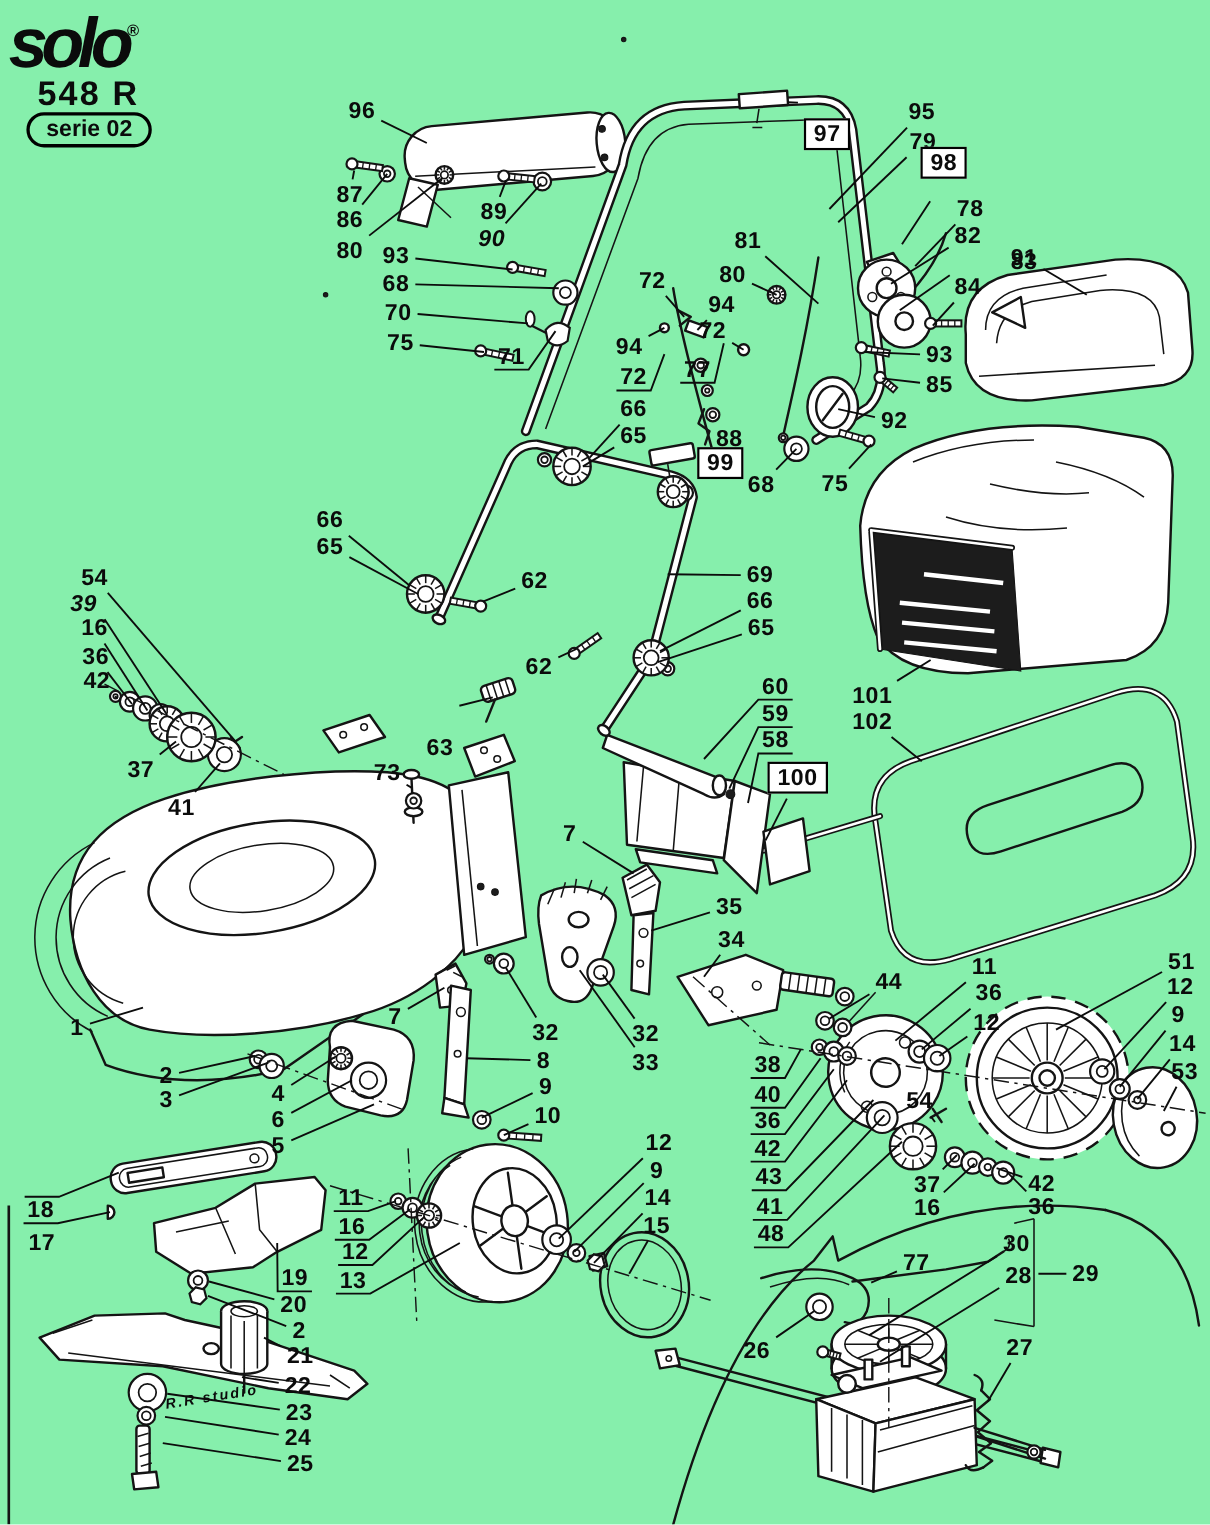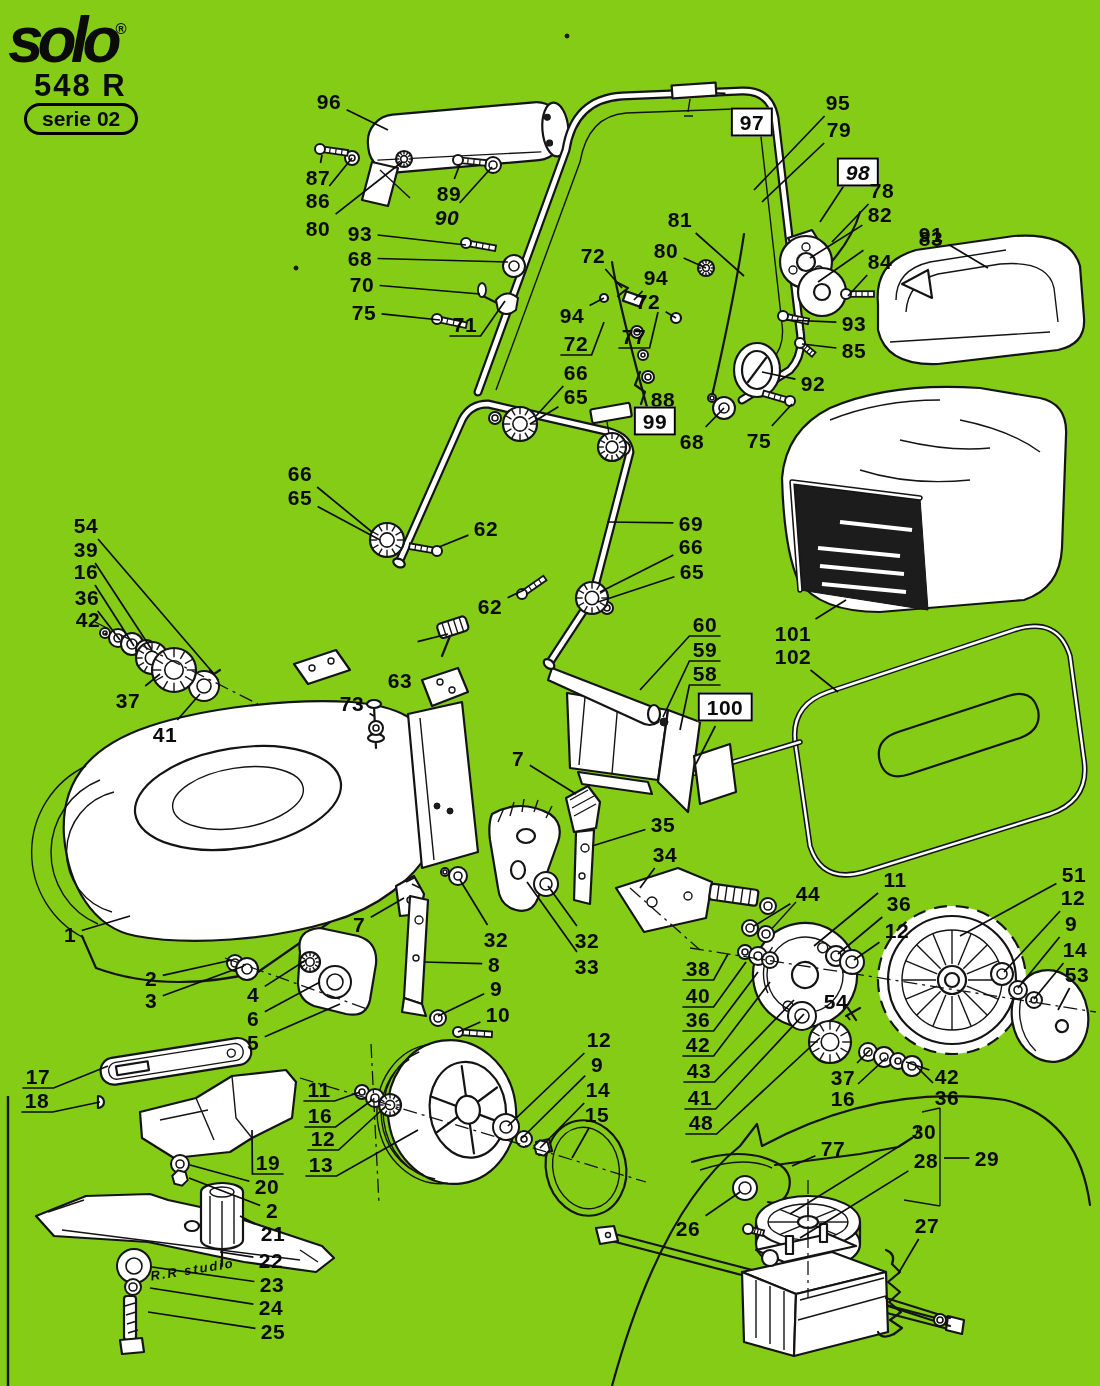--- a/index.html
+++ b/index.html
@@ -1,16 +1,16 @@
 <!DOCTYPE html>
 <html><head>
 <meta charset="utf-8">
 <style>
   html,body{margin:0;padding:0;background:#ffffff;}
-  .stage{position:relative;width:1100px;height:1386px;background:#84cc16;overflow:hidden;
+  .stage{position:relative;width:1100px;height:1386px;background:#86efac;overflow:hidden;
          font-family:"Liberation Sans",sans-serif;color:#0b0b0b;}
   svg.art{position:absolute;left:0;top:0;width:1100px;height:1386px;}
   .ln{stroke:#141414;stroke-width:2.2;fill:none;stroke-linecap:round;stroke-linejoin:round;}
   .lnf{stroke:#141414;stroke-width:2.2;fill:#ffffff;stroke-linejoin:round;}
   .thin{stroke:#141414;stroke-width:1.4;fill:none;}
   .dk{fill:#1c1c1c;stroke:#141414;}
   .to{stroke:#141414;stroke-width:9;fill:none;stroke-linecap:round;stroke-linejoin:round;}
   .ti{stroke:#ffffff;stroke-width:4.6;fill:none;stroke-linecap:round;stroke-linejoin:round;}
   .fo{stroke:#141414;stroke-width:5.5;fill:none;stroke-linecap:round;stroke-linejoin:round;}
   .fi{stroke:#ffffff;stroke-width:2.4;fill:none;stroke-linecap:round;stroke-linejoin:round;}
@@ -796,21 +796,21 @@
     <div class="co" style="left: 449px; top: 193px;">89</div>
     <div class="co" style="left: 447px; top: 217px; font-style: italic;">90</div>
     <div class="co" style="left: 360px; top: 233px;">93</div>
     <div class="co" style="left: 360px; top: 258px;">68</div>
     <div class="co" style="left: 362px; top: 284px;">70</div>
     <div class="co" style="left: 364px; top: 312px;">75</div>
     <div class="co" style="left: 465px; top: 324px;">71</div>
     <div class="co box" style="left: 752px; top: 110px; margin-top: 12px;">97</div>
     <div class="co" style="left: 838px; top: 102px;">95</div>
     <div class="co" style="left: 839px; top: 129px;">79</div>
-    <div class="co box" style="left: 858px; top: 172px; font-style: italic;">98</div>
+    <div class="co box" style="left: 858px; top: 148px;">98</div>
     <div class="co" style="left: 882px; top: 190px;">78</div>
     <div class="co" style="left: 880px; top: 214px;">82</div>
     <div class="co" style="left: 931px; top: 238px;">83</div>
     <div class="co" style="left: 880px; top: 261px;">84</div>
     <div class="co" style="left: 931px; top: 234px;">91</div>
     <div class="co" style="left: 593px; top: 255px;">72</div>
     <div class="co" style="left: 666px; top: 250px;">80</div>
     <div class="co" style="left: 680px; top: 219px;">81</div>
     <div class="co" style="left: 656px; top: 277px;">94</div>
     <div class="co" style="left: 648px; top: 301px;">72</div>
@@ -828,21 +828,21 @@
     <div class="co" style="left: 759px; top: 440px;">75</div>
     <div class="co" style="left: 300px; top: 473px;">66</div>
     <div class="co" style="left: 300px; top: 497px;">65</div>
     <div class="co" style="left: 486px; top: 528px;">62</div>
     <div class="co" style="left: 691px; top: 523px;">69</div>
     <div class="co" style="left: 691px; top: 546px;">66</div>
     <div class="co" style="left: 692px; top: 571px;">65</div>
     <div class="co" style="left: 490px; top: 606px;">62</div>
     <div class="co" style="left: 400px; top: 646px; margin-top: 34px;">63</div>
     <div class="co" style="left: 86px; top: 525px;">54</div>
-    <div class="co" style="left: 86px; top: 549px;">39</div>
+    <div class="co" style="left: 76px; top: 549px; font-style: italic;">39</div>
     <div class="co" style="left: 86px; top: 571px;">16</div>
     <div class="co" style="left: 87px; top: 597px;">36</div>
     <div class="co" style="left: 88px; top: 619px;">42</div>
     <div class="co" style="left: 128px; top: 700px;">37</div>
     <div class="co" style="left: 165px; top: 734px;">41</div>
     <div class="co" style="left: 352px; top: 703px;">73</div>
     <div class="co" style="left: 705px; top: 624px;">60</div>
     <div class="co" style="left: 705px; top: 649px;">59</div>
     <div class="co" style="left: 705px; top: 673px;">58</div>
     <div class="co box" style="left: 725px; top: 707px;">100</div>
@@ -878,21 +878,21 @@
     <div class="co" style="left: 698px; top: 1019px;">36</div>
     <div class="co" style="left: 698px; top: 1044px;">42</div>
     <div class="co" style="left: 699px; top: 1070px;">43</div>
     <div class="co" style="left: 700px; top: 1097px;">41</div>
     <div class="co" style="left: 701px; top: 1122px;">48</div>
     <div class="co" style="left: 836px; top: 1001px;">54</div>
     <div class="co" style="left: 843px; top: 1077px;">37</div>
     <div class="co" style="left: 843px; top: 1098px;">16</div>
     <div class="co" style="left: 947px; top: 1076px;">42</div>
     <div class="co" style="left: 947px; top: 1097px;">36</div>
-    <div class="co" style="left: 38px; top: 1076px; text-align: right;">17</div>
+    <div class="co" style="left: 38px; top: 1130px; text-align: right;">17</div>
     <div class="co" style="left: 37px; top: 1100px;">18</div>
     <div class="co" style="left: 319px; top: 1089px;">11</div>
     <div class="co" style="left: 320px; top: 1115px;">16</div>
     <div class="co" style="left: 323px; top: 1138px;">12</div>
     <div class="co" style="left: 321px; top: 1164px;">13</div>
     <div class="co" style="left: 599px; top: 1039px;">12</div>
     <div class="co" style="left: 597px; top: 1064px;">9</div>
     <div class="co" style="left: 598px; top: 1089px;">14</div>
     <div class="co" style="left: 597px; top: 1114px;">15</div>
     <div class="co" style="left: 268px; top: 1162px;">19</div>

